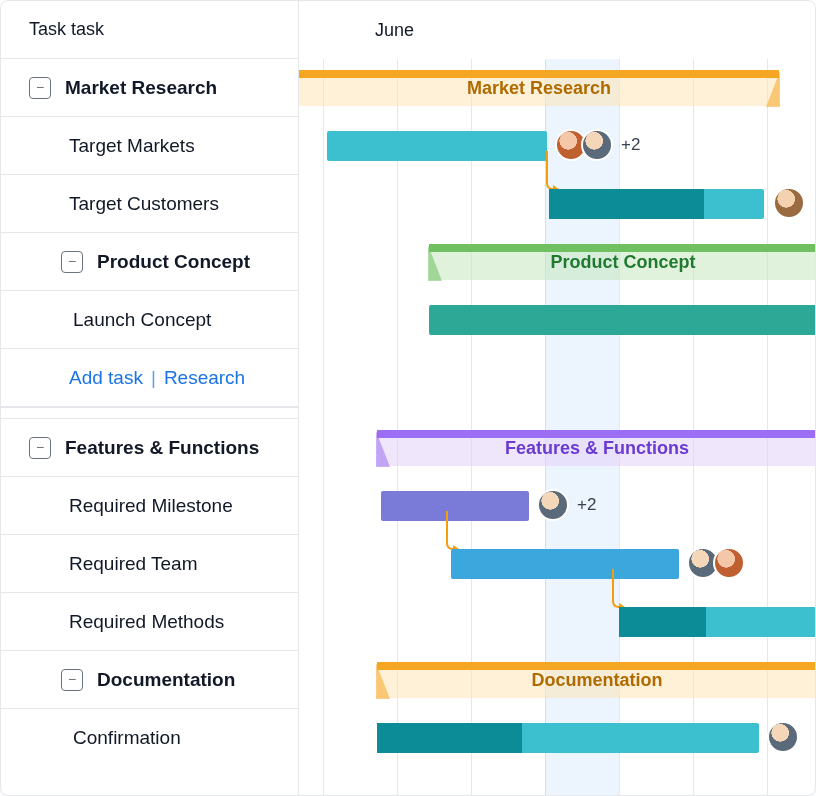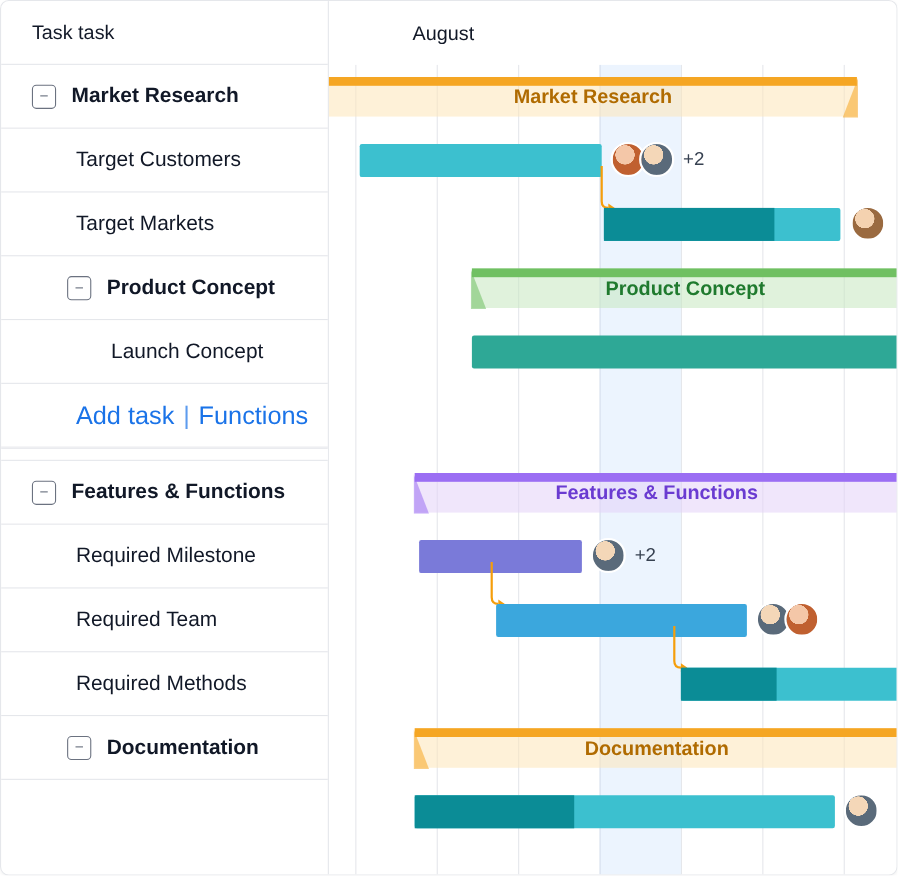--- a/index.html
+++ b/index.html
@@ -7,25 +7,25 @@
   .container { display: flex; width: 816px; height: 796px; border: 1px solid #e5e7eb; border-radius: 8px; overflow: hidden; box-shadow: 0 1px 3px rgba(0,0,0,0.05); }
   .left-panel { width: 298px; flex: none; border-right: 1px solid #e5e7eb; }
   .right-panel { flex: 1; position: relative; }
   .header { height: 58px; display: flex; align-items: center; padding: 0 28px; font-size: 18px; color: #111827; border-bottom: 1px solid #e5e7eb; }
   .right-header { height: 58px; display: flex; align-items: center; padding: 0 76px; font-size: 18px; color: #111827; }
   .row { height: 58px; border-bottom: 1px solid #e5e7eb; display: flex; align-items: center; }
   .row.nob { border-bottom: none; }
   .left-row { padding: 0 0 0 28px; font-size: 19px; color: #111827; }
   .indent-1 { padding-left: 68px; }
   .indent-1b { padding-left: 60px; }
-  .indent-2 { padding-left: 100px; }
+  .indent-2 { padding-left: 72px; }
   .bold { font-weight: 600; font-size: 19px; }
   .collapse-btn { width: 22px; height: 22px; border: 1.5px solid #6b7280; border-radius: 4px; display: inline-flex; align-items: center; justify-content: center; margin-right: 14px; cursor: pointer; color:#6b7280; flex:none; }
   .collapse-btn span { font-size: 14px; line-height: 1; position:relative; top:-1px; }
-  .add-links { color: #1a73e8; font-size: 23px; display:flex; align-items:center; gap:8px; }
+  .add-links { color: #1a73e8; font-size: 19px; display:flex; align-items:center; gap:8px; }
   .add-links a { color: #1a73e8; text-decoration: none; cursor: pointer; }
   .add-links .sep { color: #1a73e8; opacity:0.7; }
   .gap-row { height: 12px; background: #fff; border-bottom: 1px solid #e5e7eb; border-top: 1px solid #e5e7eb; }
   
   .chart-area { position: relative; width: 100%; height: calc(100% - 58px); }
   .grid-lines { position: absolute; inset: 0; }
   .grid-lines div { position: absolute; top: 0; bottom: 0; width: 1px; background: #e5e7eb; }
   .highlight-col { position: absolute; top: 0; bottom: 0; background: rgba(96,165,250,0.12); }
   .chart-row { position: absolute; left: 0; right: 0; height: 58px; }
   
@@ -56,39 +56,39 @@
       <span>Task task</span>
     </div>
 
     <div class="row left-row">
       <span class="collapse-btn">
           <span>−</span>
         </span>
       <span class="bold">Market Research</span>
     </div>
     <div class="row left-row indent-1">
+      <span>Target Markets</span>
+    </div>
+    <div class="row left-row indent-1">
       <span>Target Customers</span>
-    </div>
-    <div class="row left-row indent-1">
-      <span>Target Markets</span>
     </div>
     <div class="row left-row indent-1b">
       <span class="collapse-btn">
           <span>−</span>
         </span>
       <span class="bold">Product Concept</span>
     </div>
     <div class="row left-row indent-2">
       <span>Launch Concept</span>
     </div>
     <div class="row left-row indent-1">
       <span class="add-links">
         <a>Add task</a>
         <span class="sep">|</span>
-        <a>Functions</a>
+        <a>Research</a>
       </span>
     </div>
 
     <div class="gap-row"></div>
 
     <div class="row left-row">
       <span class="collapse-btn">
           <span>−</span>
         </span>
       <span class="bold">Features &amp; Functions</span>
@@ -100,26 +100,29 @@
       <span>Required Team</span>
     </div>
     <div class="row left-row indent-1">
       <span>Required Methods</span>
     </div>
     <div class="row left-row indent-1b">
       <span class="collapse-btn">
           <span>−</span>
         </span>
       <span class="bold">Documentation</span>
+    </div>
+    <div class="row left-row indent-2 nob">
+      <span>Confirmation</span>
     </div>
   </div>
 
   <div class="right-panel">
     <div class="right-header">
-      <span>August</span>
+      <span>June</span>
     </div>
 
     <div class="chart-area">
 
       <div class="grid-lines">
         <div style="left:24px"></div>
           <div style="left:98px"></div>
           <div style="left:172px"></div>
         <div style="left:246px"></div>
           <div style="left:320px"></div>

